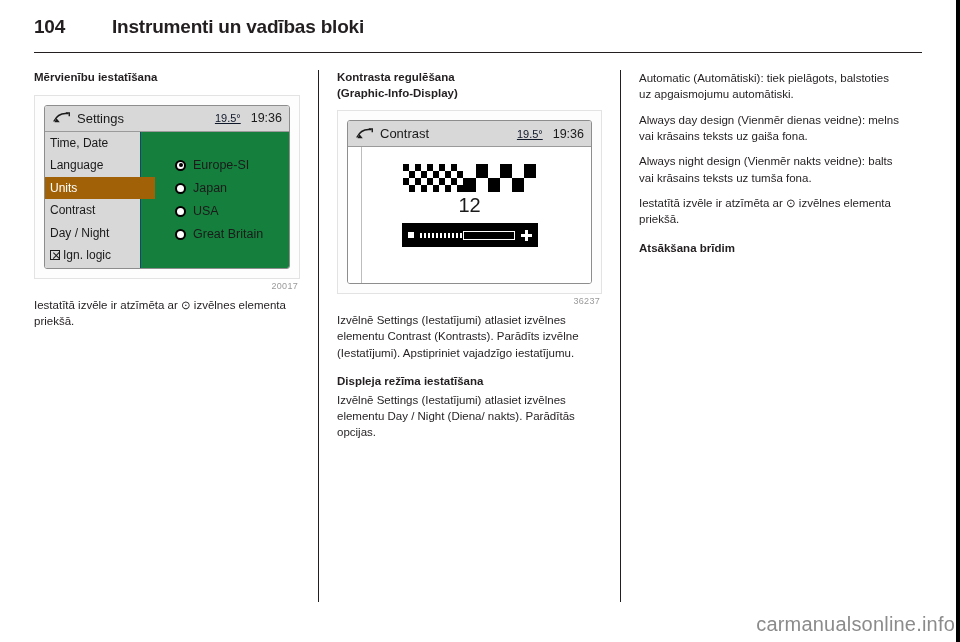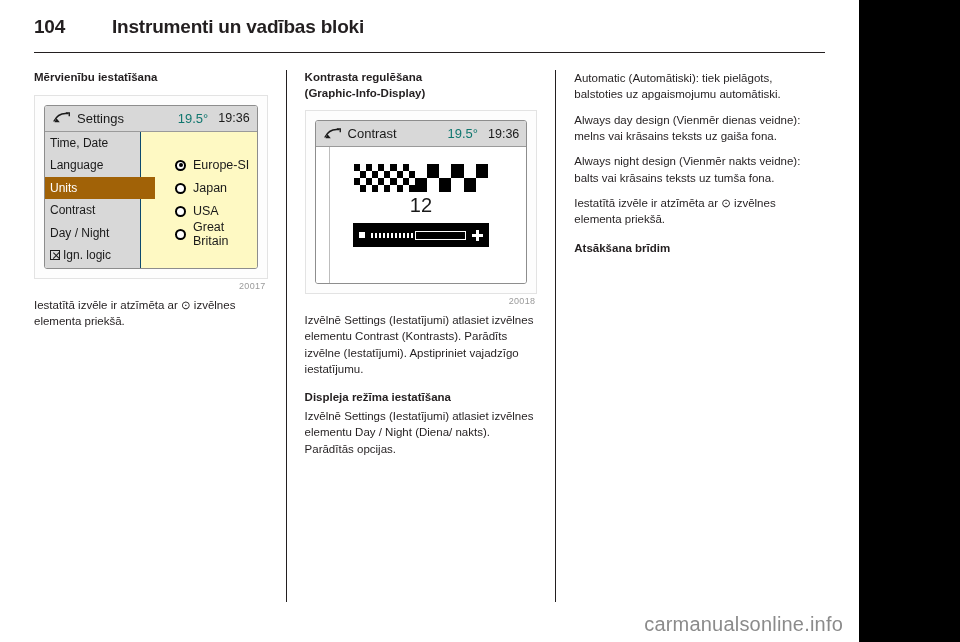--- a/index.html
+++ b/index.html
@@ -3,21 +3,21 @@
 <meta charset="utf-8">
 <style>
   * { box-sizing: border-box; margin: 0; padding: 0; }
   html, body {
     width: 960px; height: 642px;
     background: #000;
     font-family: "Liberation Sans", sans-serif;
   }
   .page {
     position: relative;
-    width: 859px; height: 642px;
+    width: 956px; height: 642px;
     background: #ffffff;
     overflow: hidden;
   }
 
   
   .pg-header {
     position: absolute;
     top: 16px; left: 34px; right: 34px;
     height: 40px;
     display: flex;
@@ -117,23 +117,24 @@
     width: 19px; height: 14px;
     flex: none;
     margin-right: 6px;
   }
   .disp-title {
     font-size: 13px;
     color: #1a1a1a;
     flex: 1;
   }
   .disp-temp {
-    font-size: 13px;
-    color: #0f766e;
+    font-size: 11px;
+    color: #0f172a;
     margin-right: 10px;
+    text-decoration: underline;
   }
   .disp-clock {
     font-size: 12.5px;
     color: #1a1a1a;
   }
 
   .disp-body { display: flex; height: 136px; }
   .menu-list {
     width: 96px;
     flex: none;
@@ -169,21 +170,21 @@
     position: absolute;
     left: 0.5px; top: 3.2px;
     width: 8.5px; height: 1.2px;
     background: #1a1a1a;
   }
   .ign-box::before { transform: rotate(45deg); }
   .ign-box::after  { transform: rotate(-45deg); }
 
   .options {
     flex: 1;
-    background: #fef9c3;
+    background: #15803d;
     padding: 22px 0 0 34px;
   }
   .opt {
     display: flex;
     align-items: center;
     height: 23px;
     font-size: 12.5px;
     color: #1a1a1a;
   }
   .radio {
@@ -279,21 +280,21 @@
   }
   .sl-plus::before, .sl-plus::after {
     content: ""; position: absolute; background: #fff;
   }
   .sl-plus::before { left: 4px; top: 0; width: 3px; height: 11px; }
   .sl-plus::after  { top: 4px; left: 0; height: 3px; width: 11px; }
 
   
   .watermark {
     position: absolute;
-    right: 16px; bottom: 6px;
+    right: 1px; bottom: 6px;
     font-size: 20px;
     color: #8b8b8b;
     letter-spacing: 0.2px;
   }
 </style>
 </head>
 <body>
 
 <div class="page">
 
@@ -481,21 +482,21 @@
                 <span class="sl-track">
                   <span class="sl-dots"></span>
                   <span class="sl-fill"></span>
                 </span>
                 <span class="sl-plus"></span>
               </div>
             </div>
 
           </div>
         </div>
-        <div class="fig-num">20018</div>
+        <div class="fig-num">36237</div>
       </div>
 
       <p class="body">Izvēlnē Settings (Iestatījumi) atlasiet izvēlnes elementu Contrast (Kontrasts). Parādīts izvēlne (Iestatījumi). Apstipriniet vajadzīgo iestatījumu.</p>
       <h4 class="sub2">Displeja režīma iestatīšana</h4>
       <p class="body">Izvēlnē Settings (Iestatījumi) atlasiet izvēlnes elementu Day / Night (Diena/ nakts). Parādītās opcijas.</p>
     </div>
 
     <div class="col sep">
       <p class="body">Automatic (Automātiski): tiek pielāgots, balstoties uz apgaismojumu automātiski.</p>
       <p class="body">Always day design (Vienmēr dienas veidne): melns vai krāsains teksts uz gaiša fona.</p>

